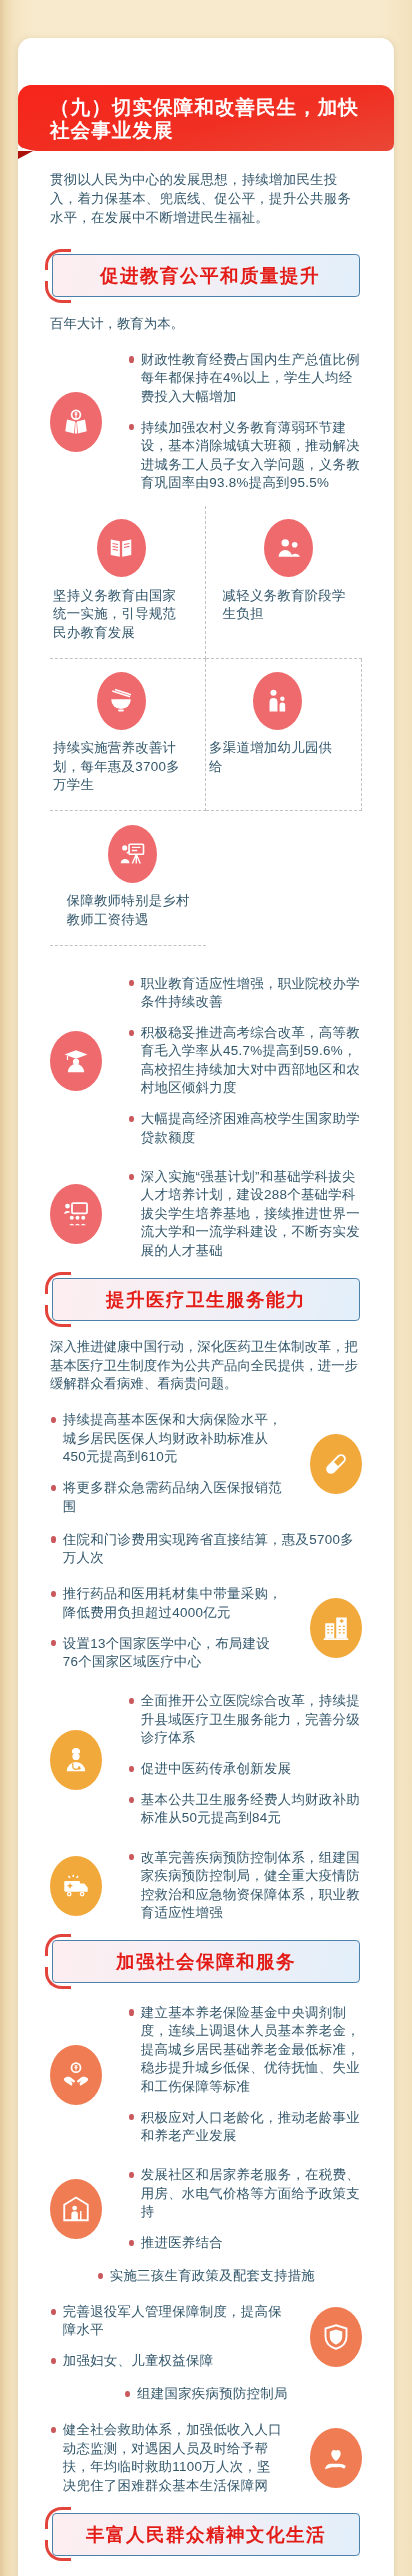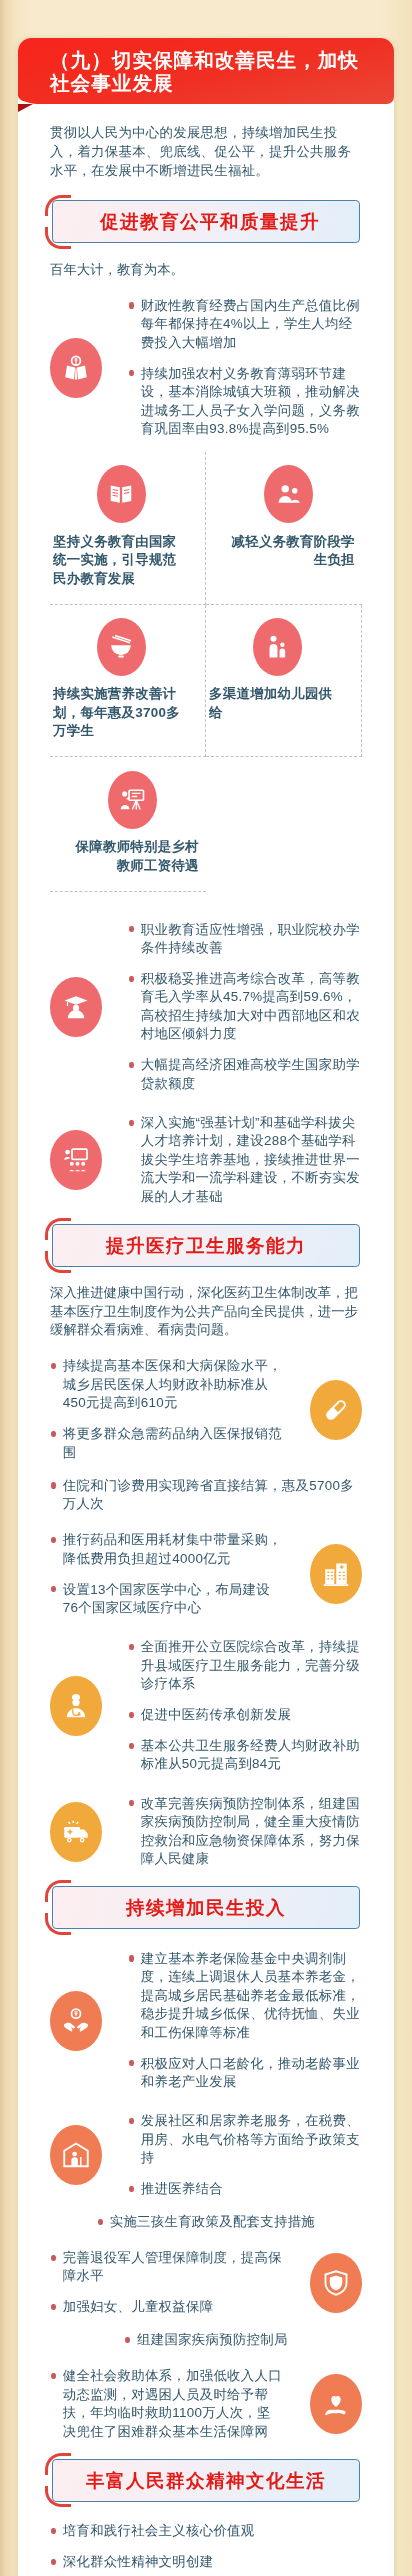--- a/index.html
+++ b/index.html
@@ -3,32 +3,32 @@
 <meta charset="utf-8">
 <style>
   html,body{margin:0;padding:0;}
   body{font-family:"Liberation Sans","DejaVu Sans",sans-serif;}
   .page{position:relative;width:412px;height:3077px;overflow:hidden;
     background:linear-gradient(90deg,#e2c79b 0px,#efdbb3 6.2px,#f5e5c3 15.5px,#f8ebcd 36px,#f8ebcd 379px,#f2e1bc 412px);}
   .card{position:absolute;left:18px;top:38px;width:376px;bottom:0;
     background:#ffffff;border-radius:13.4px 13.4px 0 0;box-shadow:0 1.5px 7.2px rgba(120,90,40,.18);}
   
   .banner{position:relative;background:linear-gradient(168deg,#f7241a 0%,#f02f22 55%,#ea4736 100%);
-    border-radius:13.4px 13.4px 7.2px 0;border-bottom-left-radius:23px 8.2px;padding:10.8px 26px 9.3px 32px;}
+    border-radius:13.4px 13.4px 7.2px 0;border-bottom-left-radius:23px 8.2px;padding:10.8px 26px 9.3px 32px;margin-top:47px;}
   .banner-fold{position:absolute;left:0;bottom:-8.8px;width:0;height:0;
     border-left:15.5px solid #ab120b;border-bottom:8.8px solid transparent;}
   .banner-line{color:#fff;font-size:19.6px;font-weight:bold;line-height:1.16;letter-spacing:1px;}
   
   .content{padding:0 32px 20.6px 32px;}
   .intro{margin:19.6px 0 0 0;font-size:13.4px;line-height:1.42;color:#33576b;letter-spacing:0.3px;}
   
   .section-head{position:relative;margin:17.5px 2.1px 0 2.1px;height:41px;border:1px solid #4b80ab;border-radius:4.1px;
     background:linear-gradient(100deg,#fdeef0 0%,#f4eff5 45%,#e2effa 100%);
     display:flex;align-items:center;justify-content:center;}
-  .section-head.first{margin-top:20px;padding-left:8px;}
+  .section-head.first{margin-top:27px;padding-left:8px;}
   .section-head::before{content:"";position:absolute;top:-6.7px;left:-7.7px;width:23px;height:18.5px;
     border-top:3.6px solid #e2443c;border-left:3.6px solid #e2443c;border-top-left-radius:16.5px;}
   .section-head::after{content:"";position:absolute;bottom:-6.7px;left:-7.7px;width:23px;height:18.5px;
     border-bottom:3.6px solid #e2443c;border-left:3.6px solid #e2443c;border-bottom-left-radius:16.5px;}
   .section-head h2{margin:0;font-size:18.5px;font-weight:bold;color:#e31c17;letter-spacing:1.5px;}
   .lead{margin:17.5px 0 0 0;font-size:13.4px;line-height:1.38;color:#33576b;}
   
   .bullet{display:flex;}
   .bullet + .bullet{margin-top:12.4px;}
   .dot{flex:0 0 auto;width:4.6px;height:6.2px;border-radius:50%;background:#c9595c;margin:5.7px 7.2px 0 1px;}
@@ -42,23 +42,23 @@
   .icon-col{flex:0 0 78px;display:flex;justify-content:flex-start;align-items:center;}
   .icon-right .icon-col{flex:0 0 76px;justify-content:flex-end;}
   .icon-right .texts{padding-right:4.1px;}
   .icon-ellipse{width:52px;height:60px;border-radius:50%;display:flex;align-items:center;justify-content:center;}
   .pink{background:#ee6a6c;}
   .amber{background:#f2a93b;}
   .coral{background:#ef7c52;}
   .icon-ellipse svg{width:30px;height:30px;fill:#ffffff;}
   
   .grid{display:grid;grid-template-columns:1fr 1fr;margin-top:13.4px;}
-  .cell{padding:13.4px 7.2px 15.5px 3.1px;border-bottom:0.5px dashed #c2c2c2;font-weight:bold;}
+  .cell{padding:13.4px 7.2px 15.5px 3.1px;border-bottom:0.5px dashed #c2c2c2;}
   .cell.left{border-right:0.5px dashed #c2c2c2;padding-right:15.5px;}
-  .cell.right{padding-left:16.5px;text-align:right;}
+  .cell.right{padding-left:16.5px;}
   .cell .icon-ellipse{width:49px;height:58px;margin:0 auto 9.3px auto;}
   .cell .icon-ellipse svg{width:28px;height:28px;}
   .cell p{margin:0;font-size:13.4px;line-height:1.38;color:#33576b;letter-spacing:0.3px;}
 </style>
 </head>
 <body>
 
 <div class="page">
   <div class="card">
 
@@ -307,27 +307,27 @@
                 <circle cx="6.6" cy="18.4" r="1.9"></circle>
                 <circle cx="6.6" cy="18.4" r="0.8" fill="#f2a93b"></circle>
                 <circle cx="16.9" cy="18.4" r="1.9"></circle>
                 <circle cx="16.9" cy="18.4" r="0.8" fill="#f2a93b"></circle>
               </svg>
           </span>
         </div>
         <div class="texts">
           <div class="bullet">
               <span class="dot"></span>
-              <p class="btext">改革完善疾病预防控制体系，组建国家疾病预防控制局，健全重大疫情防控救治和应急物资保障体系，努力保障人民健康</p>
+              <p class="btext">改革完善疾病预防控制体系，组建国家疾病预防控制局，健全重大疫情防控救治和应急物资保障体系，职业教育适应性增强</p>
             </div>
         </div>
       </div>
 
       <div class="section-head">
-        <h2>持续增加民生投入</h2>
+        <h2>加强社会保障和服务</h2>
       </div>
 
       <div class="group mt40">
         <div class="icon-col">
           <span class="icon-ellipse coral">
             <svg viewBox="0 0 24 24">
                 <circle cx="12" cy="6.1" r="3.6" fill="none" stroke="#fff" stroke-width="1.4"></circle>
                 <path d="M10.8 4.6h2.4M10.8 6.1h2.4M12 4.6v3.6" stroke="#fff" stroke-width="0.9" fill="none"></path>
                 <path d="M2.4 14.8c2.2-2 4.6-1.6 6.2-.3l2.8 2.2-1.1 1.5-3-2c1.8 1.7 2.4 3 1.2 4.4L4 17.8c-1.2-.8-1.8-1.8-1.6-3Z"></path>
                 <path d="M21.6 14.8c-2.2-2-4.6-1.6-6.2-.3l-2.8 2.2 1.1 1.5 3-2c-1.8 1.7-2.4 3-1.2 4.4l4.5-2.8c1.2-.8 1.8-1.8 1.6-3Z"></path>

